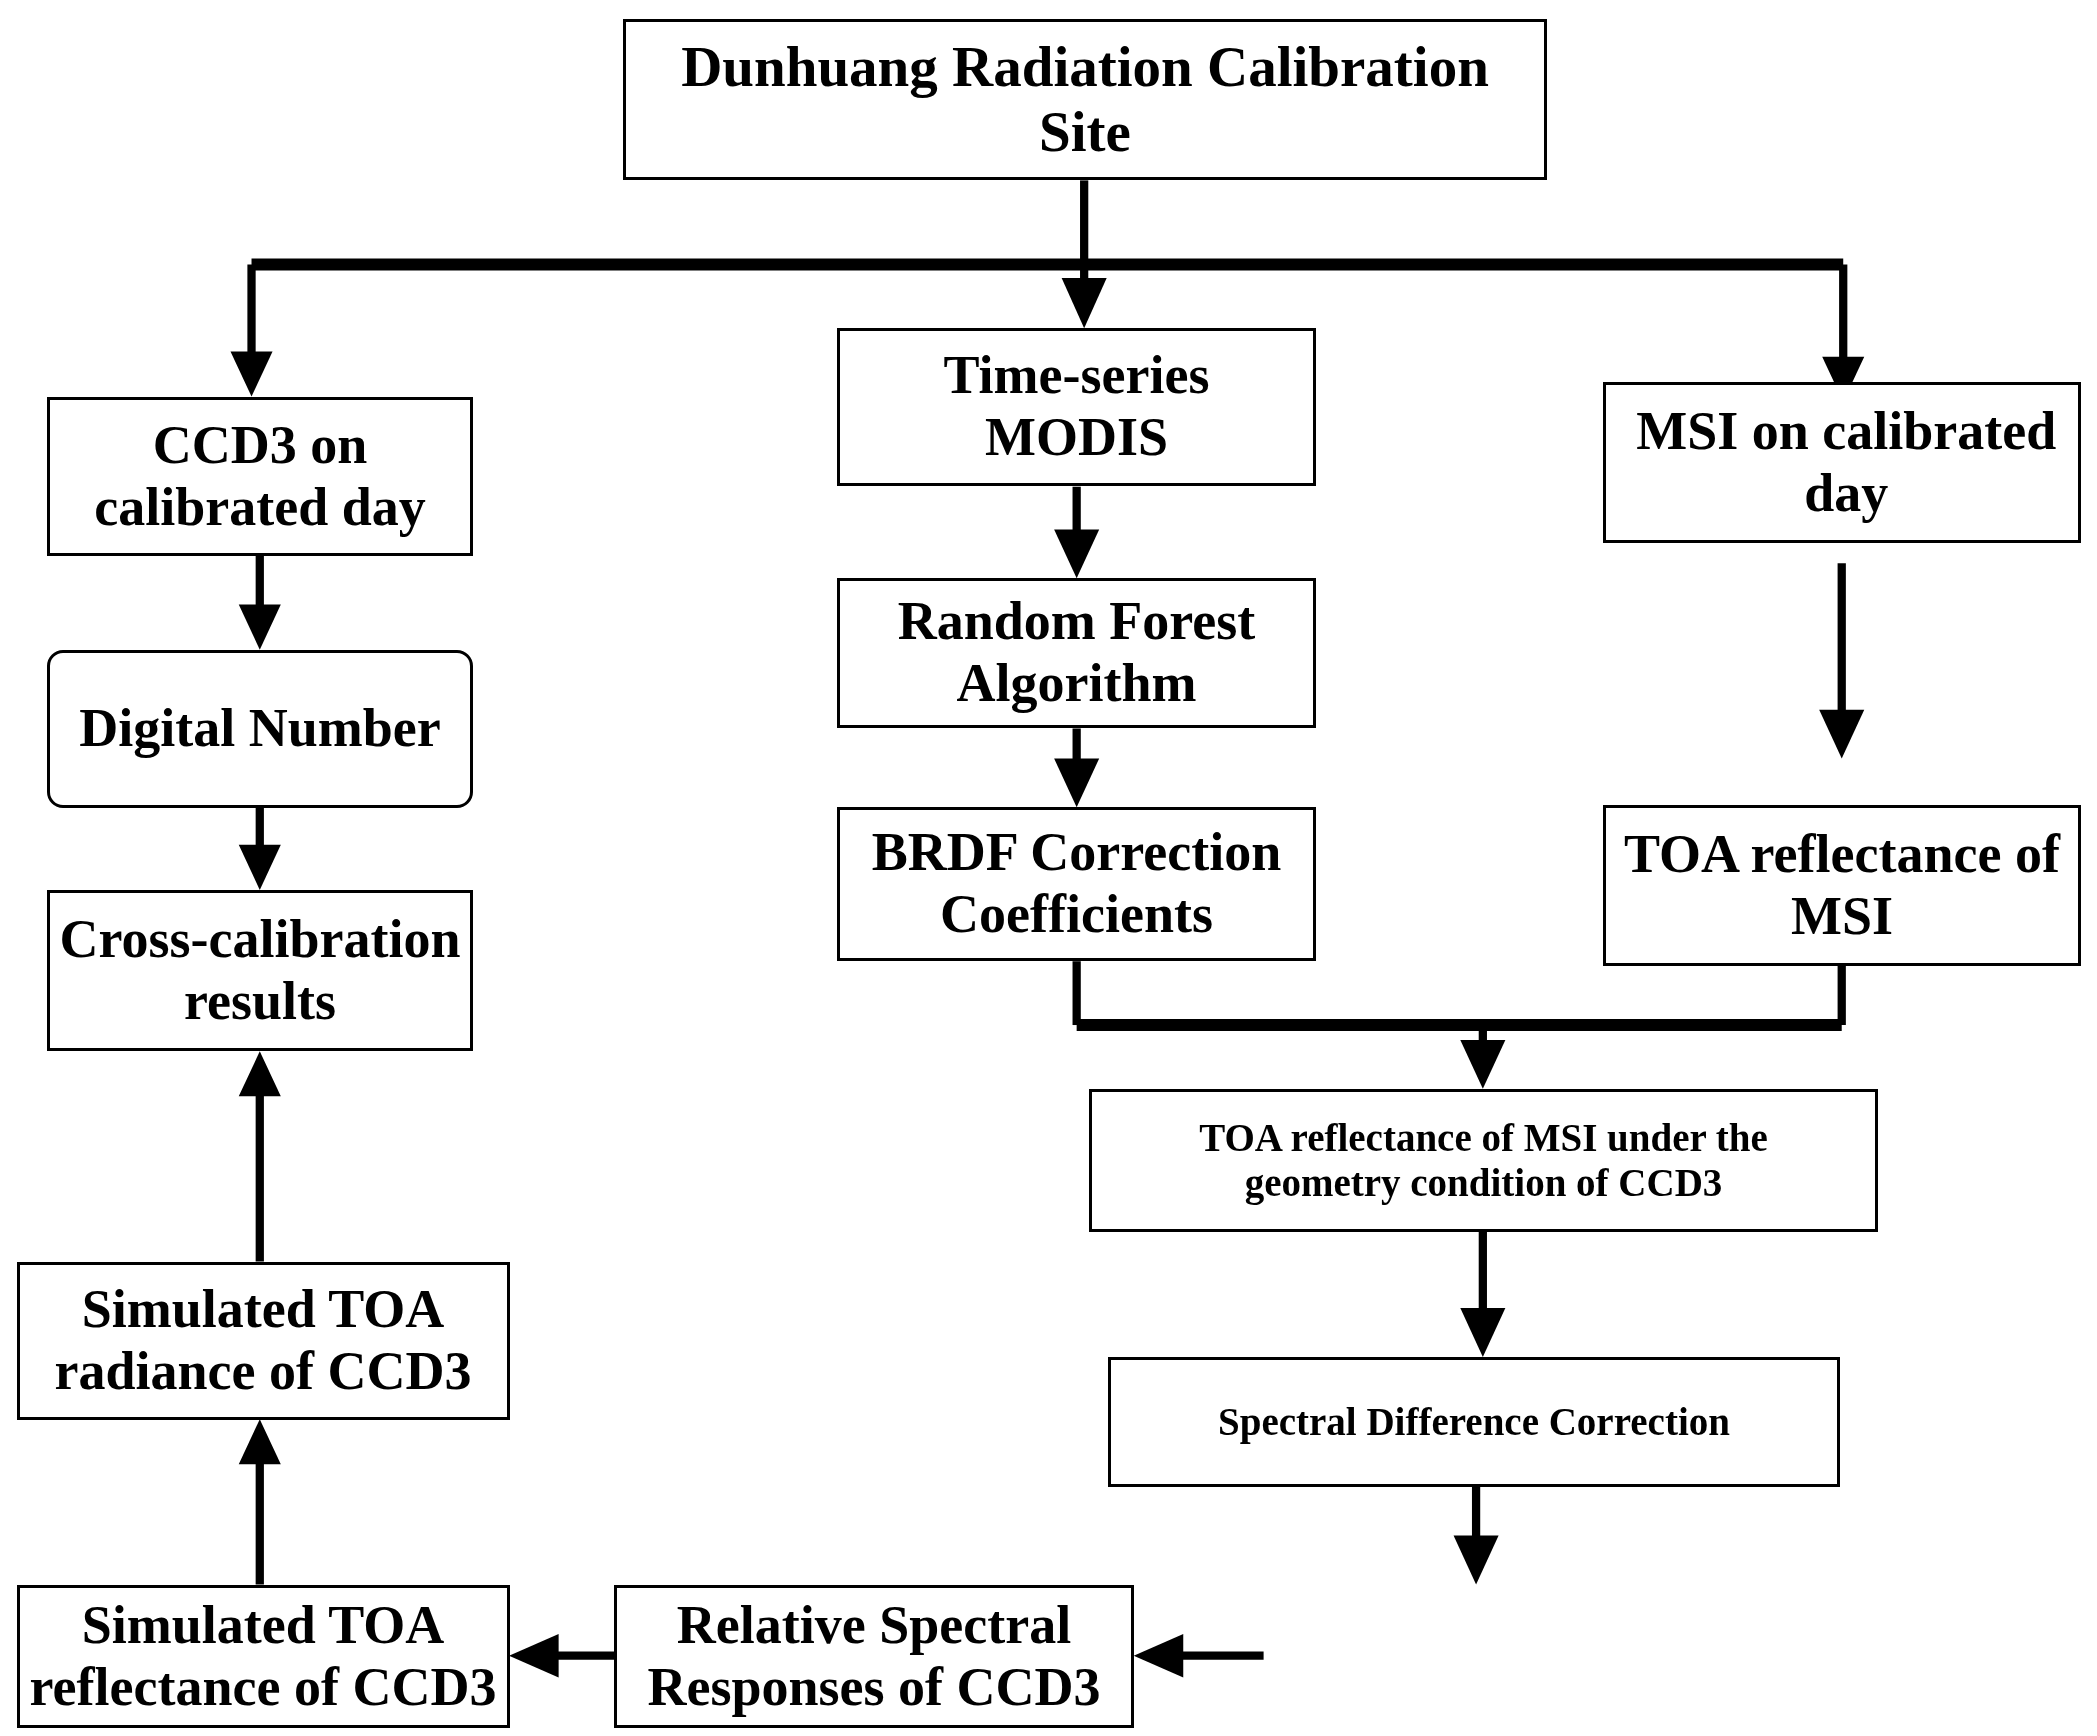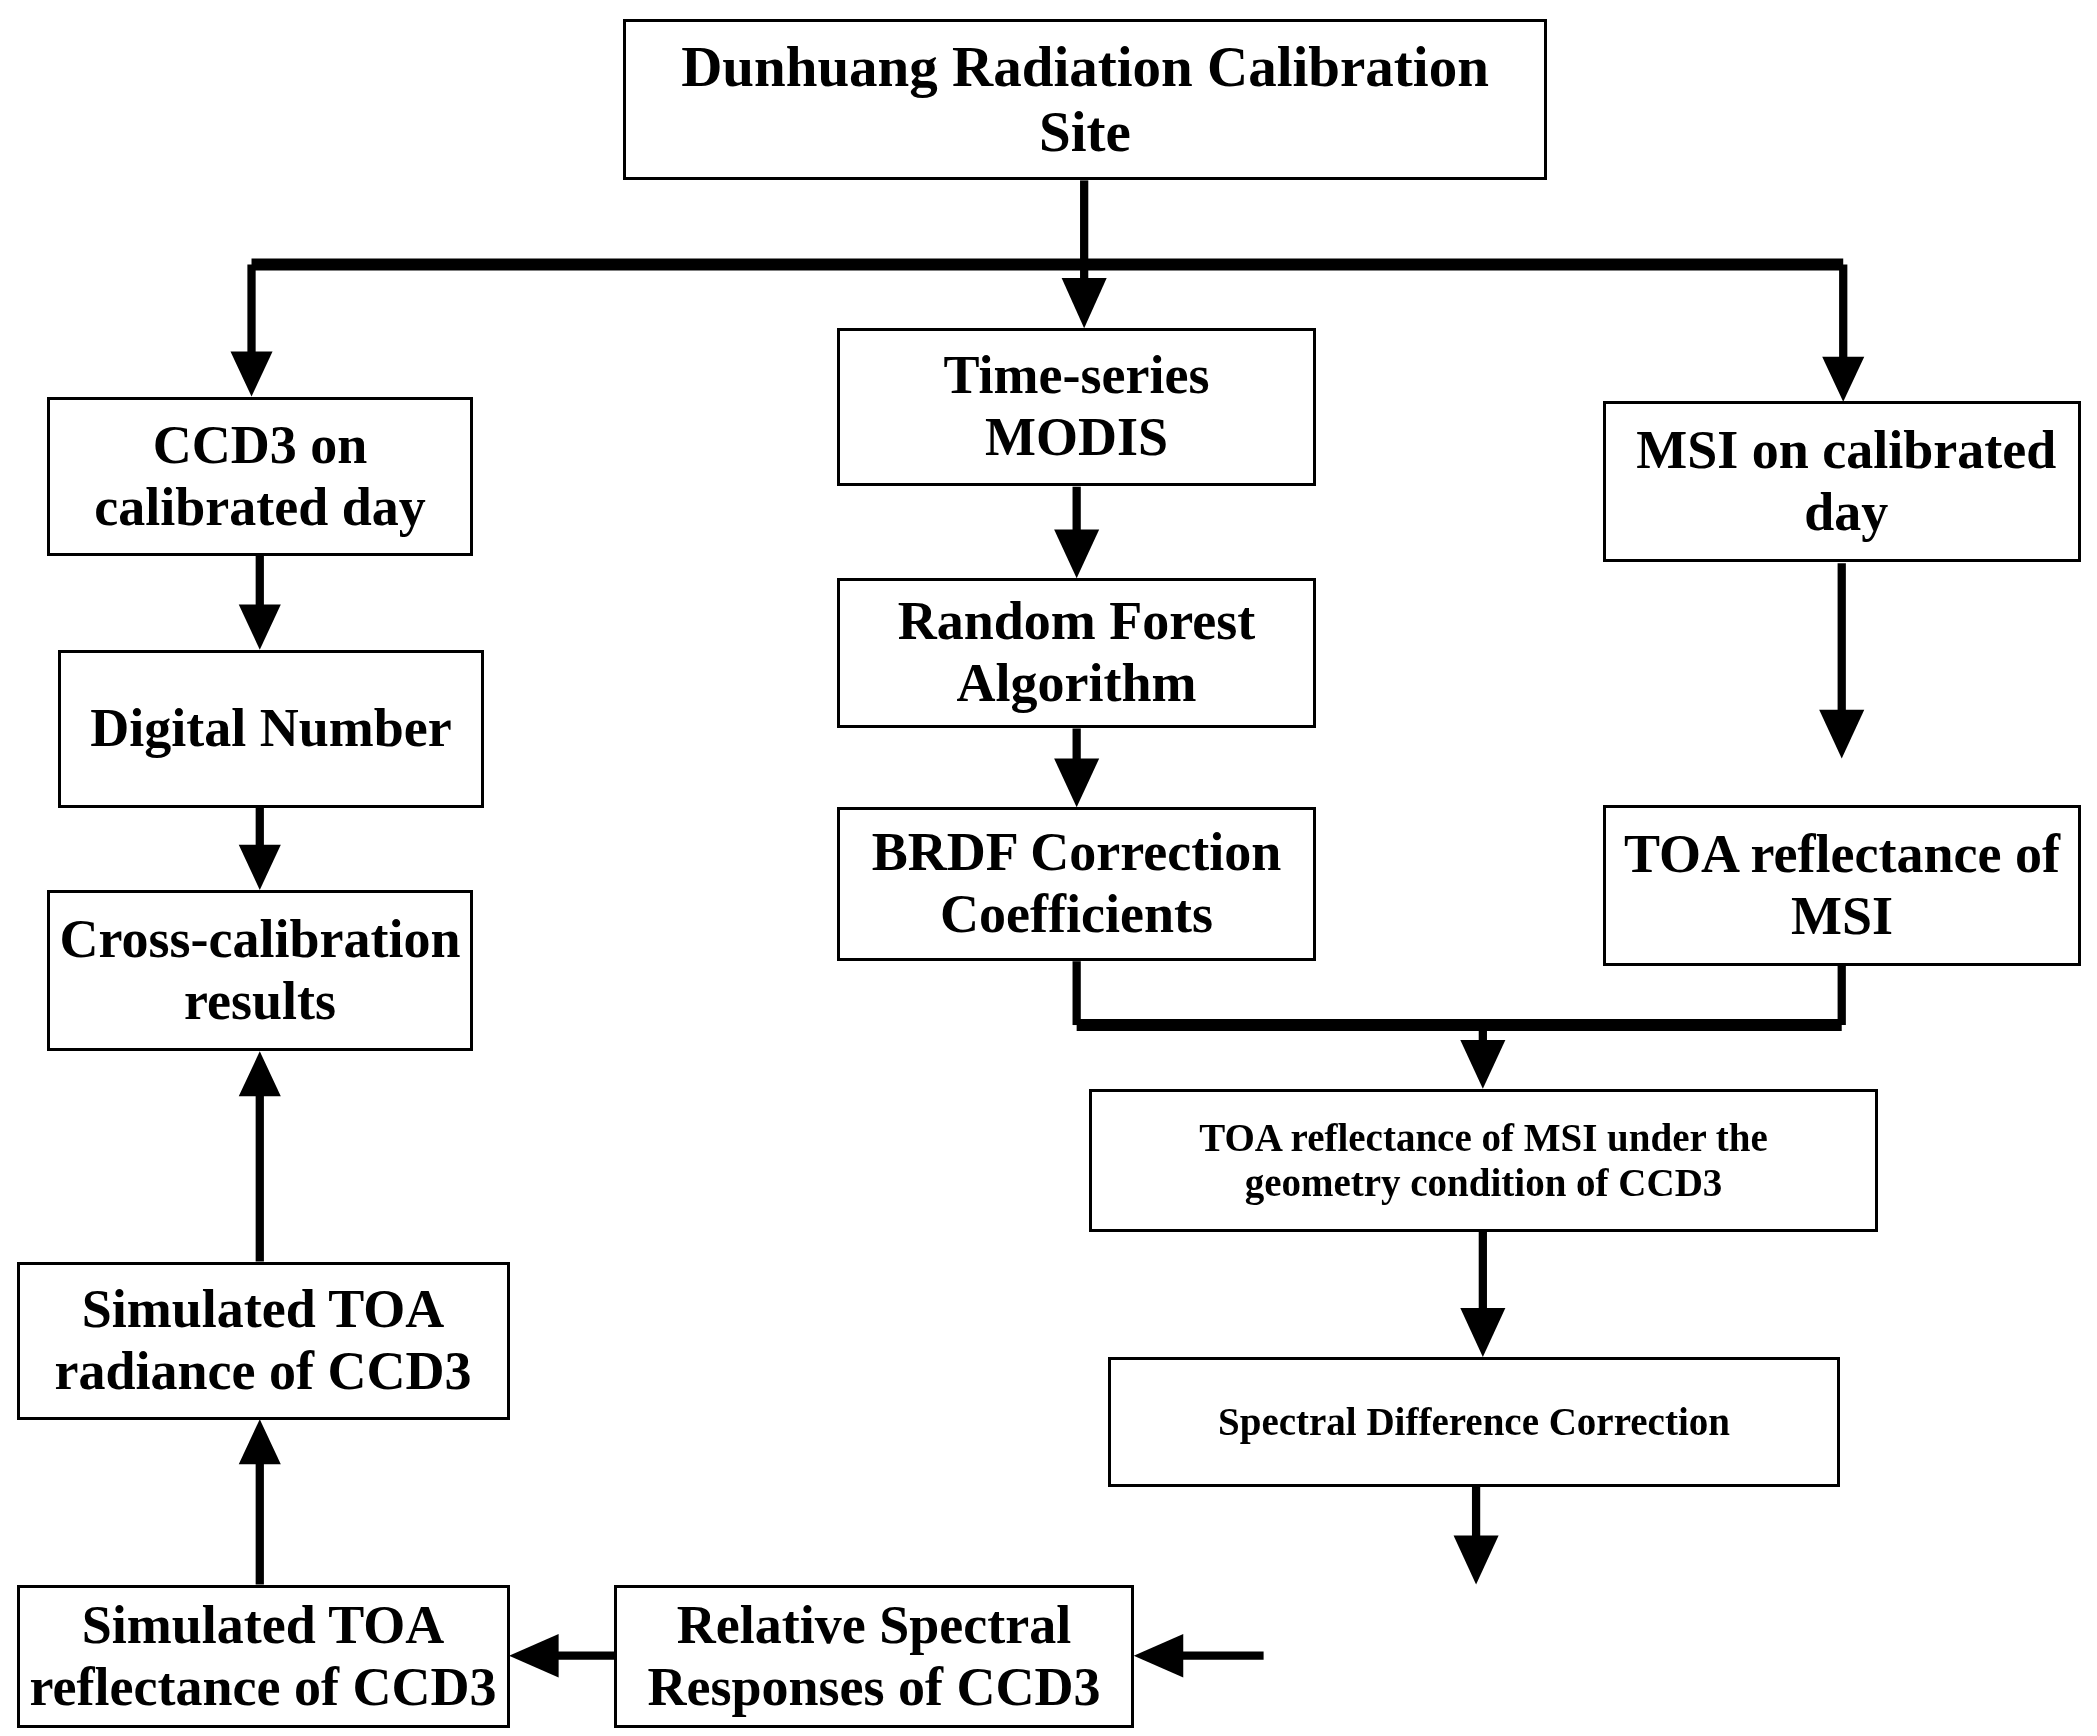--- a/index.html
+++ b/index.html
@@ -128,21 +128,21 @@
 
   <div class="node fs-big" style="left:623px; top:19px; width:924px; height:161px;">
     <span class="label">Dunhuang Radiation Calibration Site</span>
   </div>
 
   <div class="node fs-main" style="left:47px; top:397px; width:426px; height:159px;">
     <span class="label">CCD3 on
 calibrated day</span>
   </div>
 
-  <div class="node fs-main" style="left:58px; top:650px; width:426px; height:158px;">
+  <div class="node fs-main" style="left:47px; top:650px; width:426px; height:158px;border-radius:16px;">
     <span class="label">Digital Number</span>
   </div>
 
   <div class="node fs-main" style="left:47px; top:890px; width:426px; height:161px;">
     <span class="label">Cross-calibration
 results</span>
   </div>
 
   <div class="node fs-main" style="left:16.5px; top:1262px; width:493px; height:158px;">
     <span class="label">Simulated TOA
@@ -161,21 +161,21 @@
   <div class="node fs-main" style="left:837px; top:578px; width:479px; height:150px;">
     <span class="label">Random Forest
 Algorithm</span>
   </div>
 
   <div class="node fs-main" style="left:837px; top:807px; width:479px; height:154px;align-items:center;">
     <span class="label">BRDF Correction
 Coefficients</span>
   </div>
 
-  <div class="node fs-main" style="left:1603px; top:401px; width:478px; height:161px;padding-left:16px;">
+  <div class="node fs-main" style="left:1603px; top:382px; width:478px; height:161px;padding-left:16px;">
     <span class="label">MSI on calibrated
 day</span>
   </div>
 
   <div class="node fs-main" style="left:1603px; top:758px; width:478px; height:161px;margin-top:47px;">
     <span class="label">TOA reflectance of
 MSI</span>
   </div>
 
   <div class="node fs-mid" style="left:1089px; top:1089px; width:789px; height:143px;">

